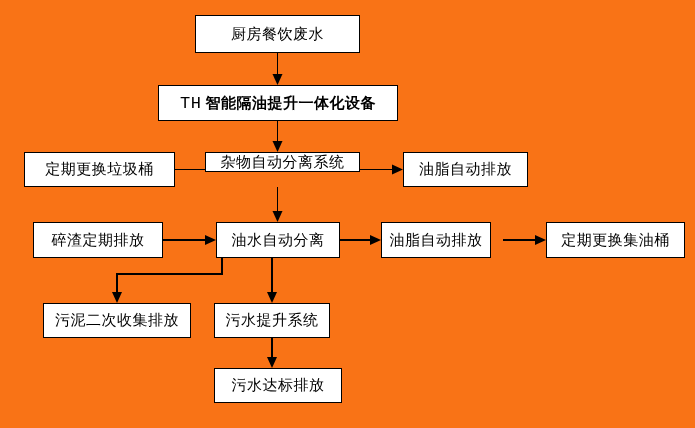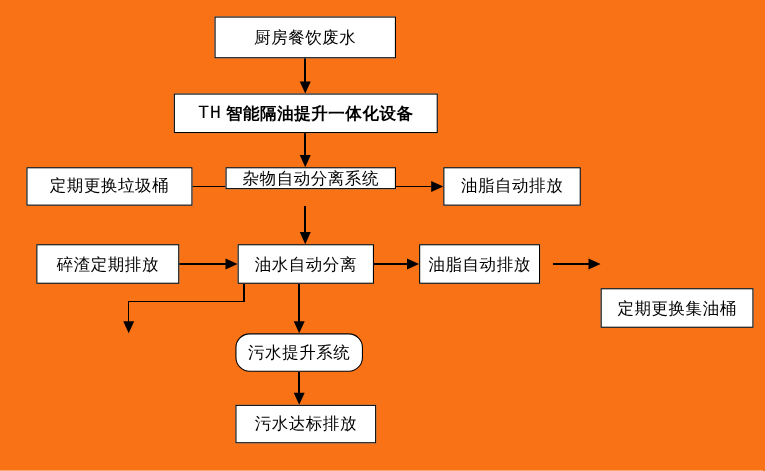--- a/index.html
+++ b/index.html
@@ -150,26 +150,29 @@
   </div>
 
   <div class="node-box" style="left:216px; top:222px; width:124px; height:36px;">
     <span class="node-label">油水自动分离</span>
   </div>
 
   <div class="node-box" style="left:381px; top:222px; width:110px; height:36px;">
     <span class="node-label">油脂自动排放</span>
   </div>
 
-  <div class="node-box" style="left:546px; top:222px; width:139px; height:36px;margin-top:40px;">
+  <div class="node-box" style="left:546px; top:222px; width:139px; height:36px;">
     <span class="node-label">定期更换集油桶</span>
   </div>
 
+  <div class="node-box" style="left:43px; top:303px; width:148px; height:35px;">
+    <span class="node-label">污泥二次收集排放</span>
+  </div>
 
-  <div class="node-box" style="left:214px; top:303px; width:116px; height:35px;border-radius:13px;">
+  <div class="node-box" style="left:214px; top:303px; width:116px; height:35px;">
     <span class="node-label">污水提升系统</span>
   </div>
 
   <div class="node-box" style="left:214px; top:368px; width:128px; height:35px;">
     <span class="node-label">污水达标排放</span>
   </div>
 
 </div>
 
 </body></html>

